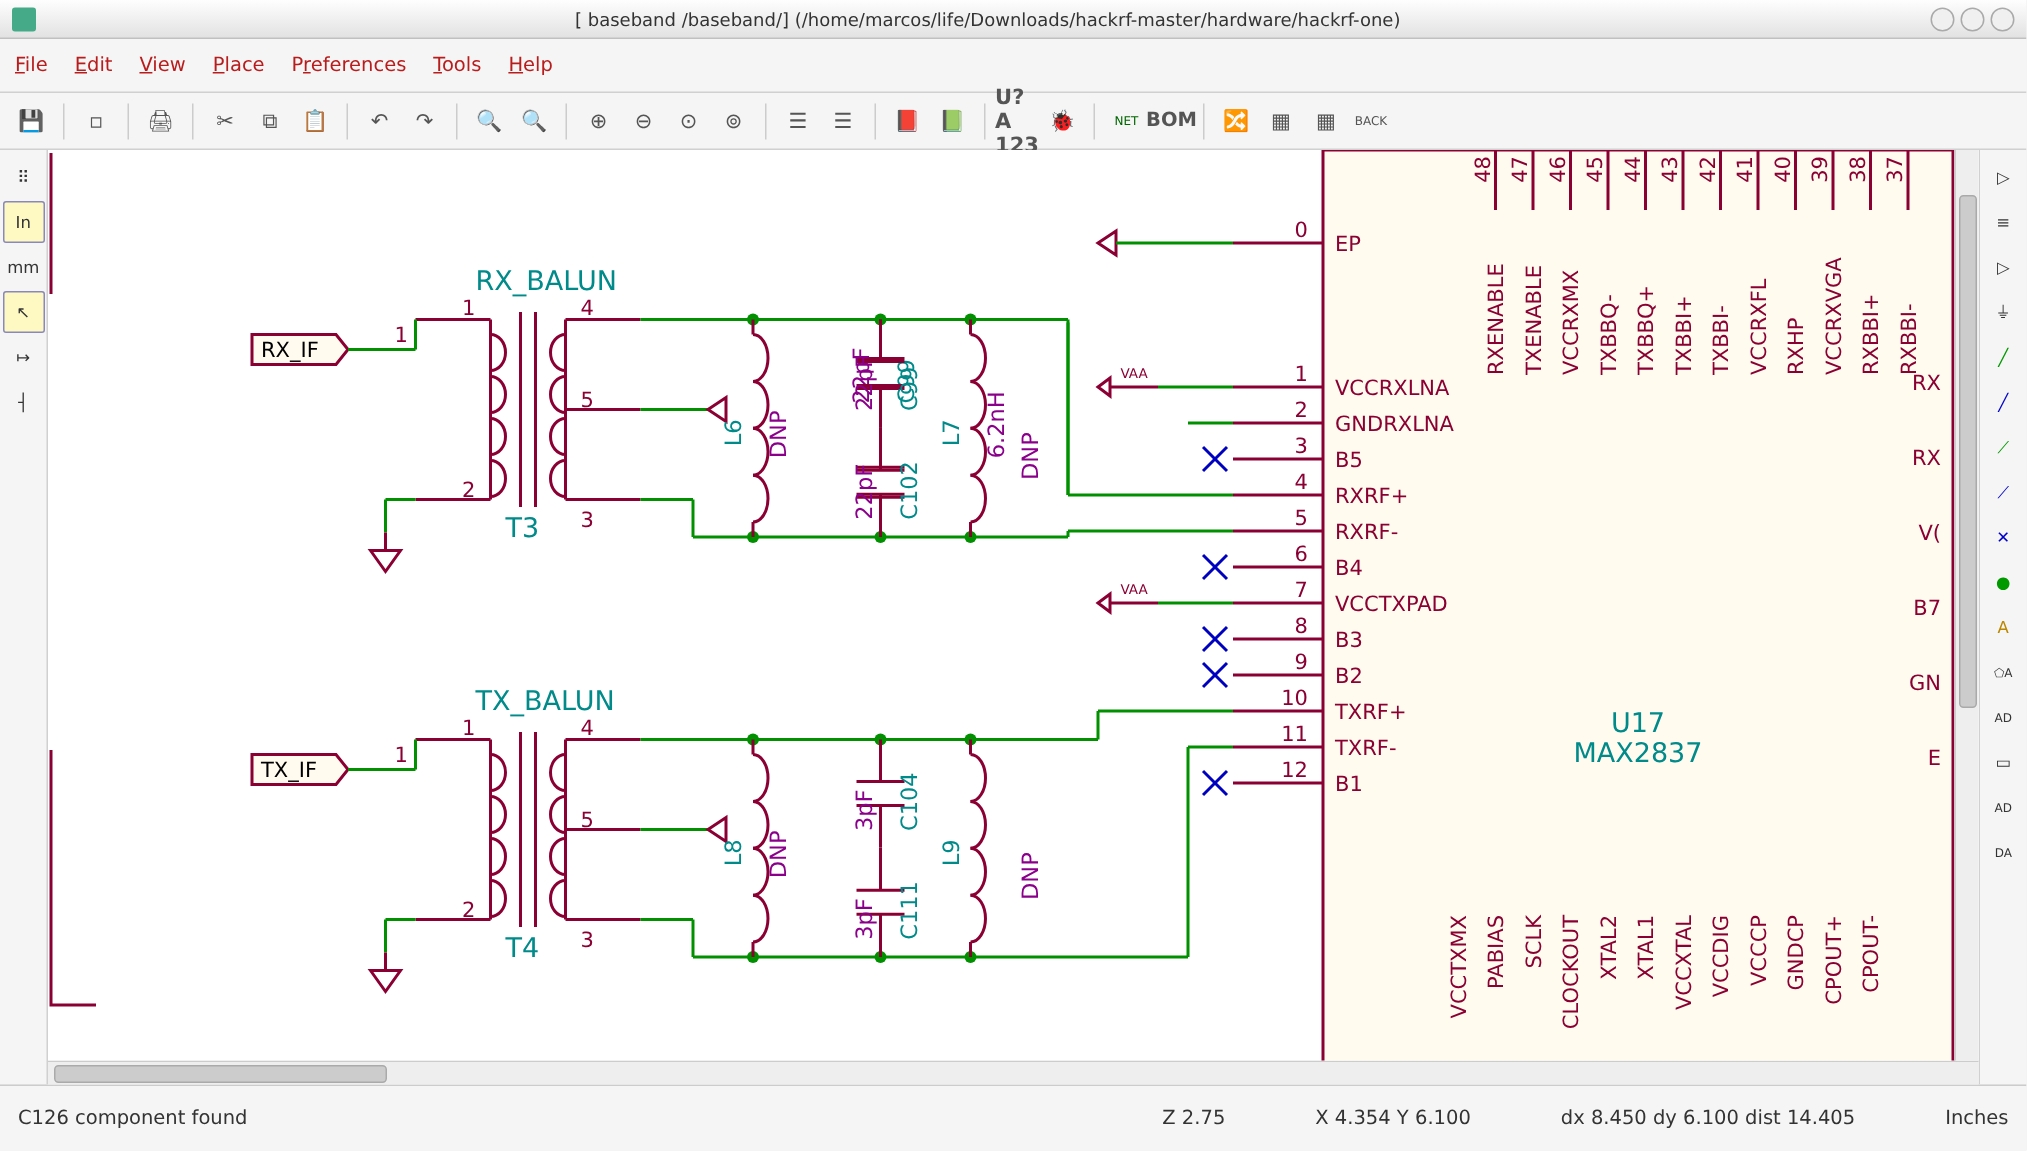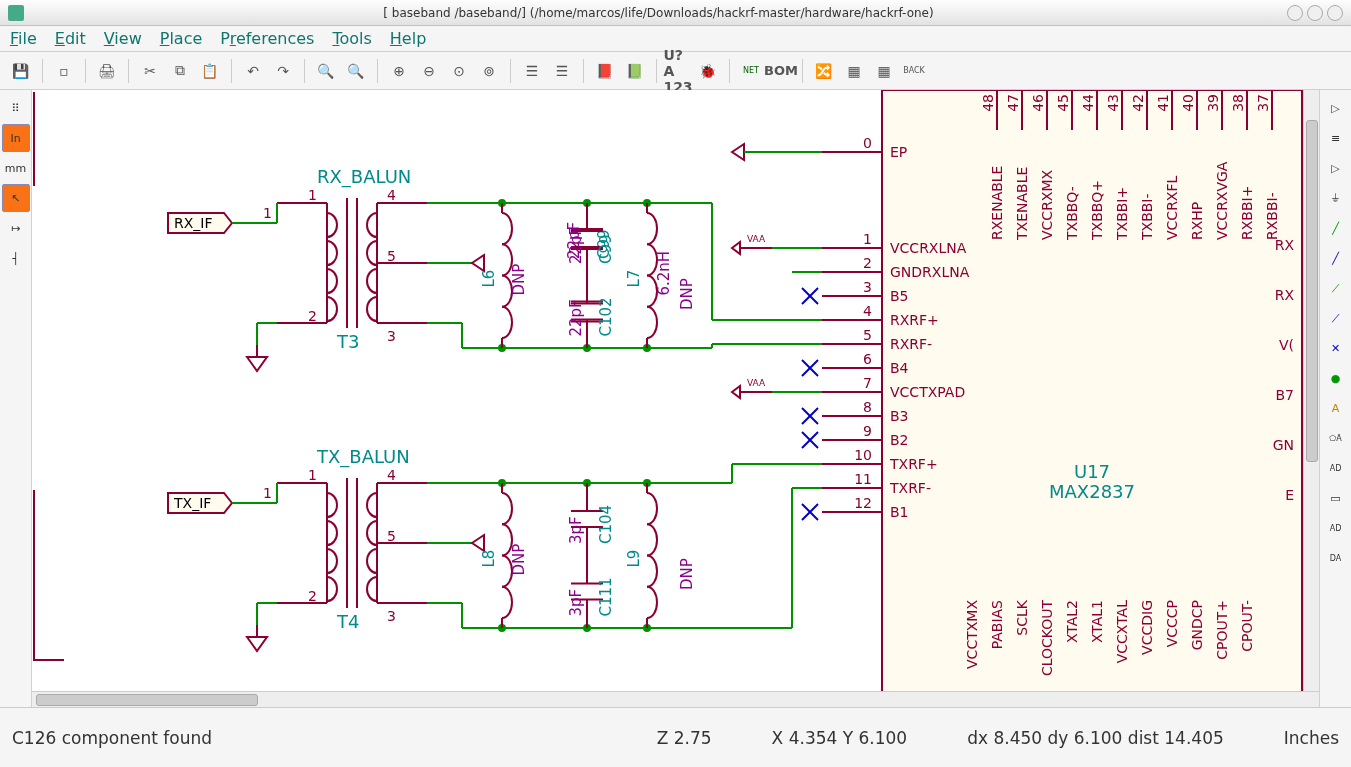--- a/index.html
+++ b/index.html
@@ -2,38 +2,38 @@
 <html><head>
 <meta charset="utf-8">
 <style>
 * { margin: 0; padding: 0; box-sizing: border-box; font-family: "DejaVu Sans", sans-serif; }
 body { width: 1351px; height: 767px; background: #e8e8e8; overflow: hidden; display: flex; flex-direction: column; }
 .titlebar { height: 26px; background: linear-gradient(#fefefe,#e2e2e2); border-bottom: 1px solid #c0c0c0; display: flex; align-items: center; padding: 0 8px; font-size: 12px; position: relative; gap: 12px; }
 .titlebar .ticon { width: 16px; height: 16px; background: #4a8; border-radius: 2px; margin-right: 6px; }
 .titlebar .ttext { flex: 1; text-align: center; color: #333; }
 .titlebar .wbtns { display: flex; gap: 4px; }
 .titlebar .wbtn { width: 16px; height: 16px; border: 1px solid #aaa; border-radius: 8px; background: #f0f0f0; }
-.menubar { height: 26px; background: #f5f5f5; border-bottom: 1px solid #d0d0d0; display: flex; align-items: center; padding: 0 10px; gap: 18px; font-size: 16px; color: #0f766e; }
+.menubar { height: 36px; background: #f5f5f5; border-bottom: 1px solid #d0d0d0; display: flex; align-items: center; padding: 0 10px; gap: 18px; font-size: 13px; color: #b91c1c; }
 .menubar span { cursor: default; }
 .menubar span u { text-decoration: underline; }
 .toolbar { height: 38px; background: #f5f5f5; border-bottom: 1px solid #d0d0d0; display: flex; align-items: center; padding: 0 8px; gap: 4px; }
 .toolbar .tbtn { width: 26px; height: 26px; border: 1px solid transparent; border-radius: 3px; display: flex; align-items: center; justify-content: center; font-size: 14px; color: #555; }
 .toolbar .sep { width: 1px; height: 24px; background: #ccc; margin: 0 4px; }
 .mainrow { flex: 1; display: flex; overflow: hidden; }
 .ltoolbar, .rtoolbar { width: 32px; background: #f5f5f5; border-right: 1px solid #d0d0d0; display: flex; flex-direction: column; align-items: center; padding-top: 4px; gap: 2px; }
 .rtoolbar { border-right: none; border-left: 1px solid #d0d0d0; }
 .lbtn { width: 28px; height: 28px; display: flex; align-items: center; justify-content: center; font-size: 11px; color: #333; border: 1px solid transparent; border-radius: 2px; }
-.lbtn.active { background: #f97316; border-color: #88b; }
+.lbtn.active { background: #fef9c3; border-color: #88b; }
 .canvaswrap { flex: 1; display: flex; flex-direction: column; background: #fff; position: relative; }
 .canvas { flex: 1; position: relative; overflow: hidden; background: #fff; }
 .hscroll { height: 16px; background: #eee; border-top: 1px solid #ccc; }
 .hscroll::after { content: ""; display: block; width: 220px; height: 10px; margin: 2px 0 0 4px; background: #ccc; border: 1px solid #aaa; border-radius: 3px; }
 .vscroll { position: absolute; right: 0; top: 0; bottom: 16px; width: 16px; background: #eee; border-left: 1px solid #ccc; }
 .vscroll::after { content: ""; display: block; height: 340px; width: 10px; margin: 30px 0 0 2px; background: #ccc; border: 1px solid #aaa; border-radius: 3px; }
-.statusbar { height: 60px; background: #f5f5f5; border-top: 1px solid #ccc; display: flex; align-items: center; padding: 0 12px; font-size: 17px; color: #333; gap: 60px; }
+.statusbar { height: 44px; background: #f5f5f5; border-top: 1px solid #ccc; display: flex; align-items: center; padding: 0 12px; font-size: 13px; color: #333; gap: 60px; }
 .statusbar .sitem { white-space: nowrap; }
 svg { position: absolute; left: 0; top: 0; }
 .pin-text { font-family: "DejaVu Sans", sans-serif; fill: #8b0033; font-size: 14px; }
 .pin-num { font-family: "DejaVu Sans", sans-serif; fill: #8b0033; font-size: 14px; }
 .ref-text { font-family: "DejaVu Sans", sans-serif; fill: #008a8a; font-size: 18px; }
 .val-text { font-family: "DejaVu Sans", sans-serif; fill: #8a008a; font-size: 15px; }
 .cap-text { font-family: "DejaVu Sans", sans-serif; fill: #008a8a; font-size: 15px; }
 .net-text { font-family: "DejaVu Sans", sans-serif; fill: #000; font-size: 14px; }
 </style>
 </head>

